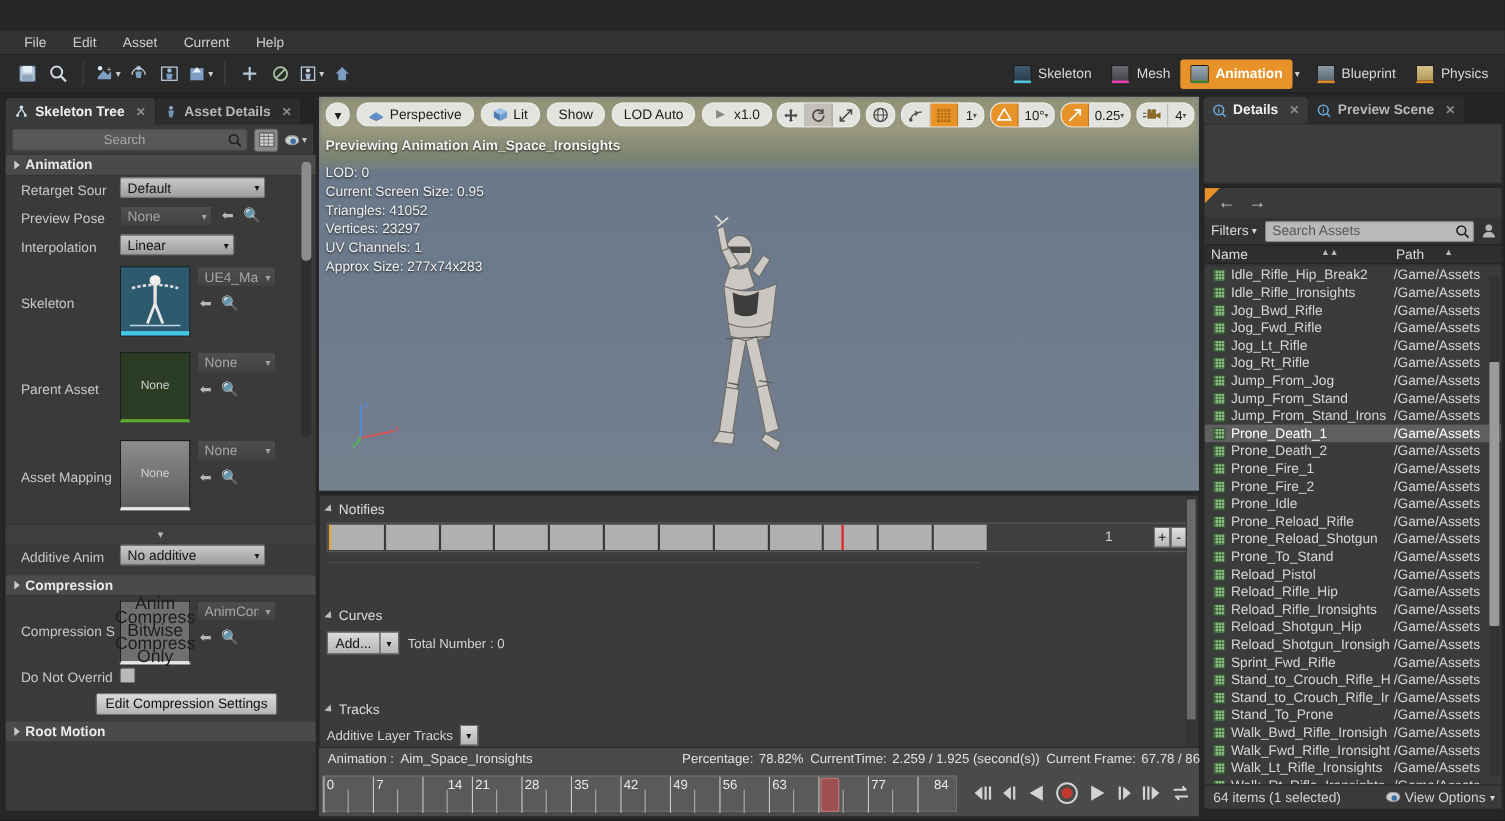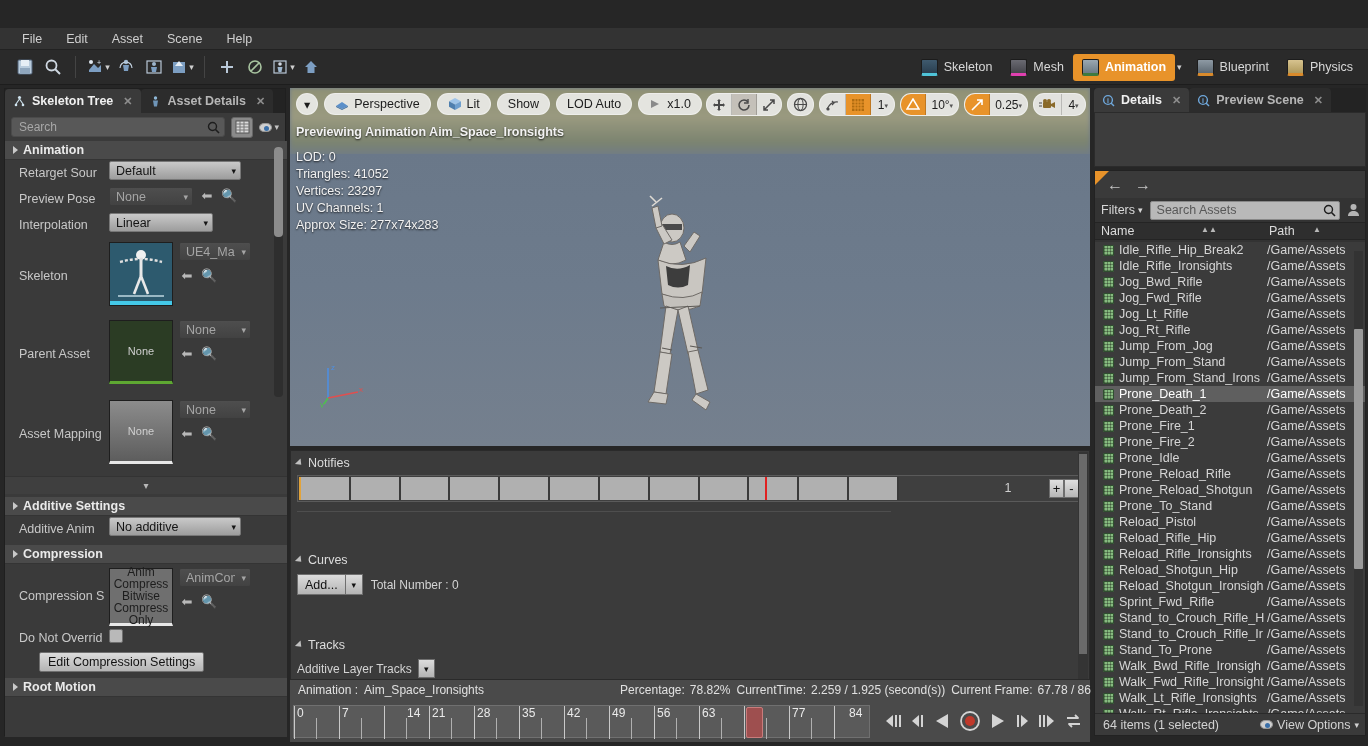--- a/index.html
+++ b/index.html
@@ -97,21 +97,21 @@
   }
   .ptab.active { background:#3a3a3a; color:#f0f0f0; }
   .ptab.inactive { background:#2c2c2c; color:#b6b6b6; }
   .ptab .x { color:#8d8d8d; font-size:11px; margin-left:4px; }
 
   #searchrow { height:28px; display:flex; align-items:center; gap:6px; padding:4px 6px; background:#3a3a3a; }
   .srch {
     flex:1; height:20px; background:#585858; border:1px solid #4a4a4a; border-radius:3px;
     display:flex; align-items:center; padding:0 4px 0 7px; color:#a8a8a8; font-size:12px;
   }
-  .srch .txt { flex:1; }
+  .srch .txt { flex:1;text-align:center; }
   .sqbtn { width:22px; height:21px; background:#8a8a8a; border:1px solid #666; border-radius:3px; display:flex; align-items:center; justify-content:center;}
 
   #propscroll { position:absolute; left:0; top:52px; width:282px; height:596px; overflow:hidden; background:#3a3a3a; }
   .cat-head {
     height:19px; background:#4a4a4a; display:flex; align-items:center; gap:5px;
     padding-left:8px; font-weight:bold; font-size:12.5px; color:#eaeaea;
     border-bottom:1px solid #343434;
   }
   .tri { width:0;height:0;border-left:5px solid #c9c9c9;border-top:4px solid transparent;border-bottom:4px solid transparent; }
   .prow { display:flex; align-items:flex-start; min-height:26px; padding:1px 0; }
@@ -127,29 +127,29 @@
   .numfield {
     height:19px; background:linear-gradient(#d3d3d3,#aeaeae); border:1px solid #7a7a7a; border-radius:2px;
     display:flex; align-items:center; padding:0 4px 0 6px; color:#141414; font-size:12.5px; width:108px;
   }
   .numfield .nv { flex:1; }
   .iconbtn { width:16px; height:16px; display:flex; align-items:center; justify-content:center; color:#b8b8b8; font-size:13px; }
   .thumb { width:64px; height:64px; border:1px solid #1e1e1e; display:flex; align-items:center; justify-content:center; font-size:11px; color:#d0d0d0; position:relative; text-align:center; line-height:12px;}
   .thumb.skel { background:#2d5a6e; }
   .thumb.green { background:#2b3c24; border-bottom:3px solid #5ea832; }
   .thumb.grey { background:linear-gradient(#8c8c8c,#5d5d5d); border-bottom:3px solid #e8e8e8; }
-  .thumb.compress { background:#6f6f6f; border-bottom:3px solid #e8e8e8; color:#1d1d1d; font-size:12px; }
+  .thumb.compress { background:#6f6f6f; border-bottom:3px solid #e8e8e8; color:#1d1d1d; font-size:16px; }
   .thumb.skel::after { content:""; position:absolute; left:0; right:0; bottom:0; height:4px; background:#44c8e8; }
   .colstack { display:flex; flex-direction:column; gap:4px; }
   .rowico { display:flex; gap:6px; margin-top:2px; }
   .expander { height:18px; background:#3f3f3f; display:flex; align-items:center; justify-content:center; border-top:1px solid #333; }
   .chk { width:14px; height:14px; background:#b9b9b9; border:1px solid #6f6f6f; border-radius:2px; }
   .pushbtn {
     height:20px; background:linear-gradient(#dcdcdc,#b4b4b4); border:1px solid #6f6f6f; border-radius:2px;
-    display:inline-flex; align-items:center; padding:0 8px; color:#111; font-size:12.5px;
+    display:inline-flex; align-items:center; padding:0 8px; color:#111; font-size:12.5px;margin-left:48px;
   }
   #lp-scrollbar { position:absolute; right:2px; top:58px; width:9px; height:250px; background:#2e2e2e; border-radius:4px; }
   #lp-scrollthumb { position:absolute; left:0; top:0; width:9px; height:90px; background:#8c8c8c; border-radius:4px; }
 
   
   #viewport { position:absolute; left:290px; top:88px; width:800px; height:358px; overflow:hidden; background:#6d7a8c; }
   #sky { position:absolute; left:0; top:0; width:800px; height:72px;
          background:linear-gradient(180deg,#8f9175 0%,#9a9a80 40%,#7c8470 75%,#6d7a8c 100%); filter: blur(2px); }
   #ground { position:absolute; left:0; top:66px; width:800px; height:292px;
             background:linear-gradient(180deg,#6a7889 0%,#6d7b8c 45%,#75808e 100%); }
@@ -281,21 +281,21 @@
         <div class="winbtn">❐</div>
         <div class="winbtn">✕</div>
       </div>
     </div>
   </div>
 
   <div id="menubar">
     <div class="mi">File</div>
     <div class="mi">Edit</div>
     <div class="mi">Asset</div>
-    <div class="mi">Scene</div>
+    <div class="mi">Current</div>
     <div class="mi">Help</div>
   </div>
 
   <div id="toolbar">
     <div id="tb-left">
       <div class="tbtn">
         <svg width="18" height="18" viewBox="0 0 18 18">
             <rect x="2" y="2" width="14" height="14" rx="1" fill="#b9ccdd" stroke="#53647a"></rect>
             <rect x="5" y="2" width="8" height="6" fill="#e6eef5"></rect>
             <rect x="4" y="10" width="10" height="6" fill="#8fa6bd"></rect>
@@ -536,24 +536,20 @@
               <span class="iconbtn">🔍</span>
             </div>
           </div>
         </div>
       </div>
 
       <div class="expander">
         <span style="font-size:10px;color:#b8b8b8;">▾</span>
       </div>
 
-      <div class="cat-head" style="margin-top:3px;">
-        <span class="tri"></span>
-        <span>Additive Settings</span>
-      </div>
       <div class="prow">
         <div class="plab">Additive Anim</div>
         <div class="pval">
           <div class="combo" style="width:132px;">
             <span class="cv">No additive</span>
             <span class="ca">▾</span>
           </div>
         </div>
       </div>
 
@@ -778,20 +774,21 @@
         <div class="vcell">
           <span>4</span>
           <span class="mini">▾</span>
         </div>
       </div>
     </div>
 
     <div id="vp-overlay">
       <div class="hdr">Previewing Animation Aim_Space_Ironsights</div>
       <div>LOD: 0</div>
+      <div>Current Screen Size: 0.95</div>
       <div>Triangles: 41052</div>
       <div>Vertices: 23297</div>
       <div>UV Channels: 1</div>
       <div>Approx Size: 277x74x283</div>
     </div>
   </div>
 
   <div id="docpanel">
     <div class="sec-head">
       <span class="tri-sm"></span>

